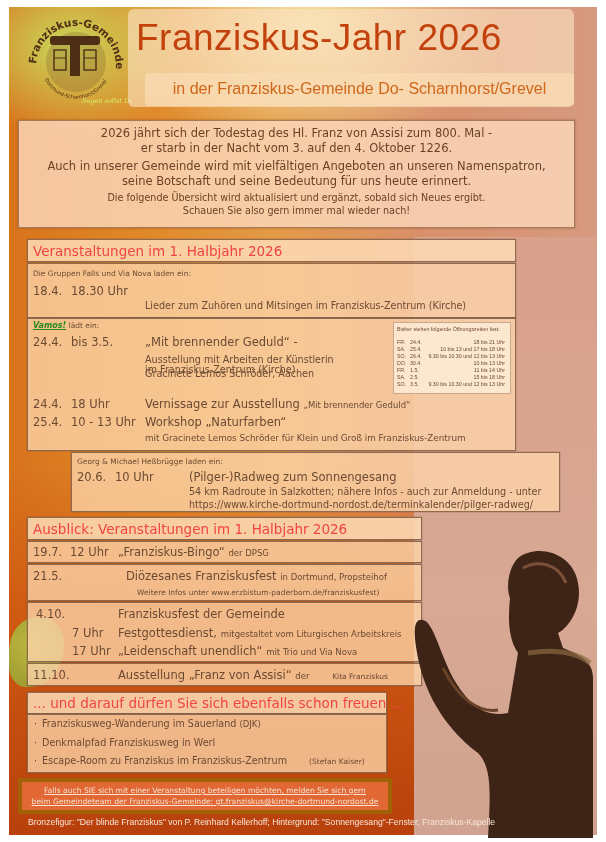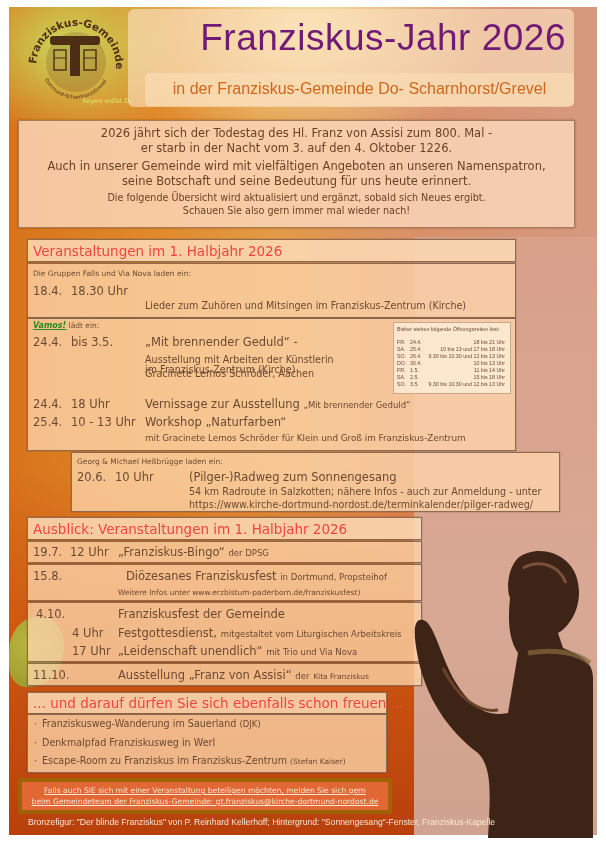--- a/index.html
+++ b/index.html
@@ -26,22 +26,22 @@
   }
   
   .logo { position:absolute; left:20px; top:6px; width:112px; height:112px; }
   .logo svg { width:100%; height:100%; }
   
   .title-box {
     position:absolute; left:128px; top:9px; width:446px; height:98px;
     background:rgba(252,226,196,0.62); border-radius:6px;
   }
   .title-main {
-    position:absolute; left:8px; top:8px; width:430px; text-align:right;
-    font-family:"Liberation Sans", sans-serif; font-size:37px; color:#701a75; letter-spacing:0.5px;
+    position:absolute; left:8px; top:8px; width:430px; text-align:left;
+    font-family:"Liberation Sans", sans-serif; font-size:37px; color:#c2410c; letter-spacing:0.5px;
   }
   .subtitle-box {
     position:absolute; left:145px; top:73px; width:429px; height:33px;
     background:rgba(250,220,180,0.72); border-radius:4px;
   }
   .subtitle {
     position:absolute; left:0; top:7px; width:100%; text-align:center;
     font-family:"Liberation Sans", sans-serif; font-size:16px; color:#d0661a;
   }
   
@@ -59,21 +59,21 @@
     position:absolute; background:rgba(252,213,170,0.78);
     border:1px solid #8d6a50; box-shadow:0 0 1px rgba(60,30,10,.6);
   }
   .box.head { background:rgba(252,218,180,0.88); }
   .sec-head-text { position:absolute; left:5px; top:3px; font-size:13.5px; color:#ef4444; white-space:nowrap; }
   .inviter { position:absolute; font-size:7.5px; color:#6b4a33; white-space:nowrap; }
   .t-date { position:absolute; font-size:11.5px; color:#6b4a33; white-space:nowrap; }
   .t-title { position:absolute; font-size:11.5px; color:#6b4a33; white-space:nowrap; }
   .t-sub { position:absolute; font-size:9.6px; color:#6b4a33; white-space:nowrap; line-height:14px; }
   .small { font-size:8.5px; }
-  .tiny { font-size:7.5px; }
+  .tiny { font-size:7.5px;margin-left:19px; }
   .vamos { color:#2b8a1e; font-style:italic; font-weight:bold; text-decoration:underline; font-size:8px; }
   .hours {
     position:absolute; left:393px; top:322px; width:116px; height:70px;
     background:rgba(252,232,210,0.95); border:1px solid #c9a88c; font-size:5.3px; color:#6b4a33;
     font-family:"Liberation Sans", sans-serif;
   }
   .hours .h-title { position:absolute; left:3px; top:3px; white-space:nowrap; }
   .hours .row { position:absolute; left:3px; width:110px; white-space:nowrap; }
   .hours .d { position:absolute; left:0; }
   .hours .dt { position:absolute; left:13px; }
@@ -232,32 +232,32 @@
 <div class="box" style="left:27px;top:541px;width:393px;height:20px;">
   <span class="t-date" style="left:5px;top:3px;">19.7.</span>
   <span class="t-date" style="left:42px;top:3px;">12 Uhr</span>
   <span class="t-title" style="left:90px;top:3px;">
     <span>„Franziskus-Bingo“</span>
     <span class="small">der DPSG</span>
   </span>
 </div>
 
 <div class="box" style="left:27px;top:564px;width:393px;height:35px;">
-  <span class="t-date" style="left:5px;top:4px;">15.8.</span>
+  <span class="t-date" style="left:5px;top:4px;">21.5.</span>
   <span class="t-title" style="left:98px;top:4px;">
     <span>Diözesanes Franziskusfest</span>
     <span class="small">in Dortmund, Propsteihof</span>
   </span>
   <span class="t-sub tiny" style="left:90px;top:21px;">Weitere Infos unter www.erzbistum-paderborn.de/franziskusfest)</span>
 </div>
 
 <div class="box" style="left:27px;top:602px;width:393px;height:58px;">
   <span class="t-date" style="left:8px;top:4px;">4.10.</span>
   <span class="t-title" style="left:90px;top:4px;">Franziskusfest der Gemeinde</span>
-  <span class="t-date" style="left:44px;top:23px;">4 Uhr</span>
+  <span class="t-date" style="left:44px;top:23px;">7 Uhr</span>
   <span class="t-title" style="left:90px;top:23px;">
     <span>Festgottesdienst,</span>
     <span class="small">mitgestaltet vom Liturgischen Arbeitskreis</span>
   </span>
   <span class="t-date" style="left:44px;top:41px;">17 Uhr</span>
   <span class="t-title" style="left:90px;top:41px;">
     <span>„Leidenschaft unendlich“</span>
     <span class="small">mit Trio und Via Nova</span>
   </span>
 </div>

